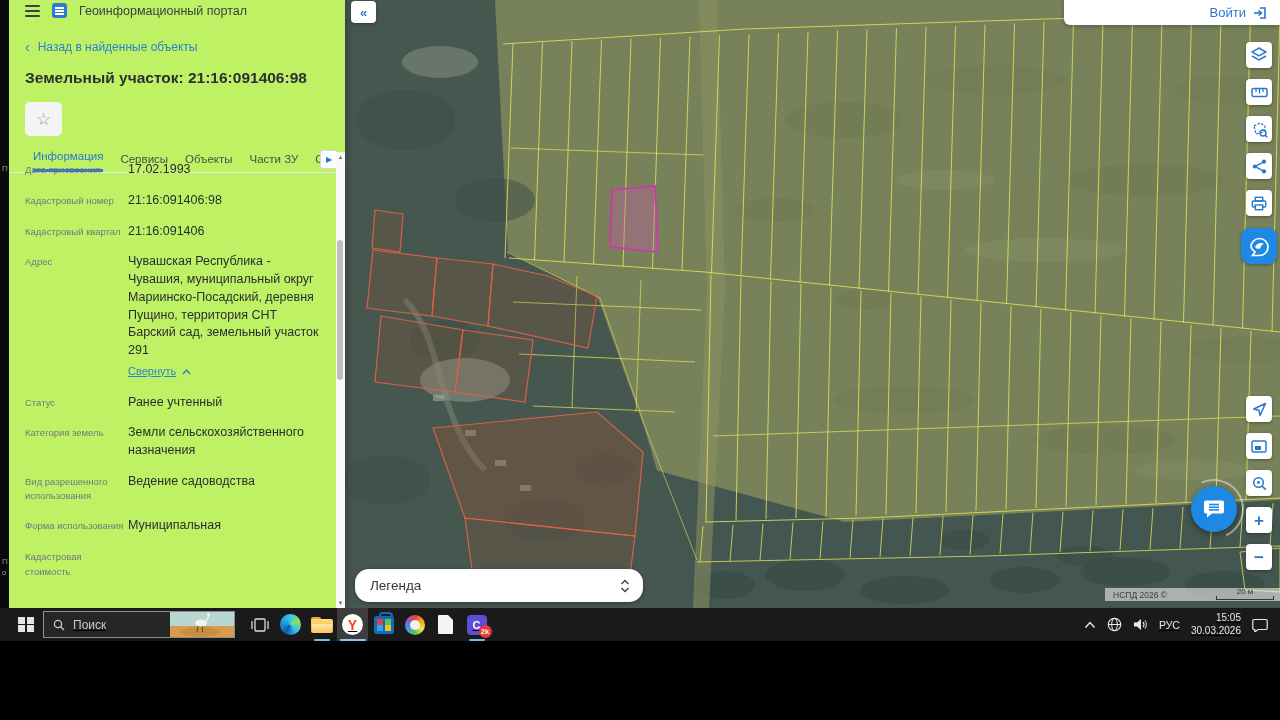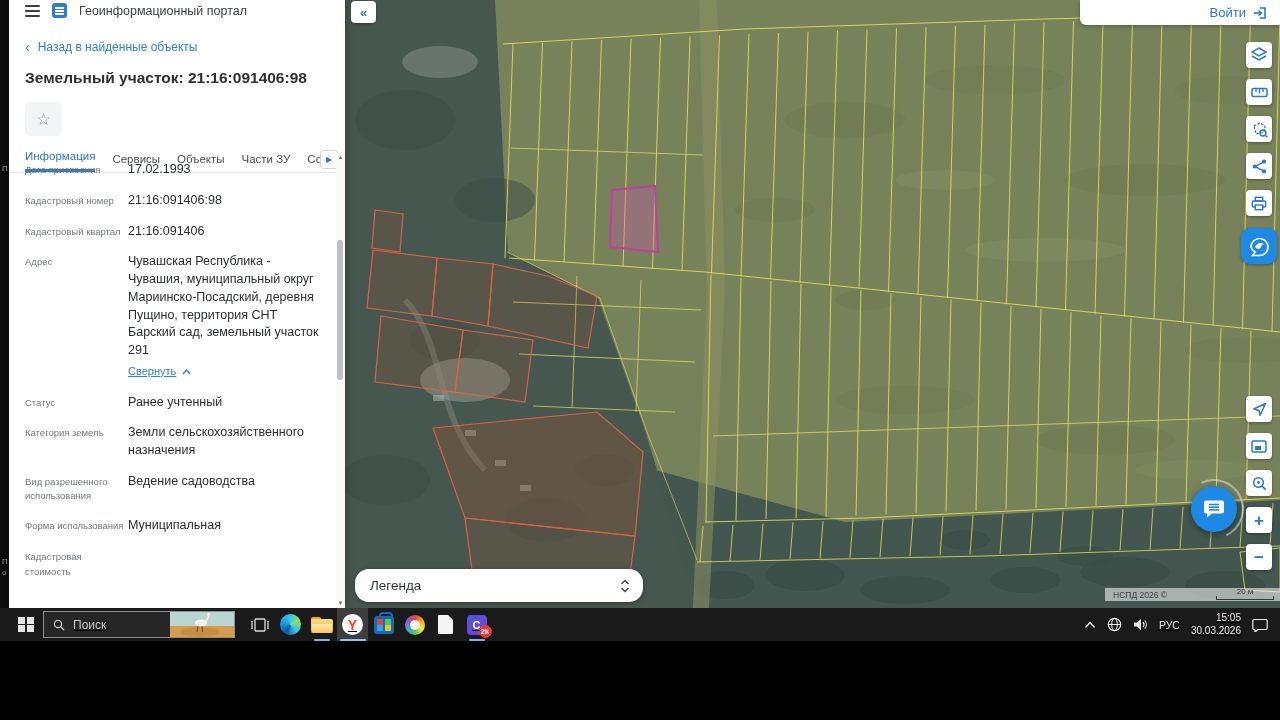--- a/index.html
+++ b/index.html
@@ -4,21 +4,21 @@
 <style>
   * { margin:0; padding:0; box-sizing:border-box; }
   html,body { width:1280px; height:720px; overflow:hidden; background:#000;
               font-family:"Liberation Sans", sans-serif; }
   .screen { position:relative; width:1280px; height:720px; }
 
   
   .main { position:absolute; left:0; top:0; width:1280px; height:608px; display:flex; }
   .left-strip { width:9px; background:#0b0b0b; position:relative; overflow:hidden; flex:none; }
   .left-strip span { position:absolute; left:2px; font-size:8px; color:#9a9a9a; }
-  .panel { width:336px; background:#ffffff; position:relative; flex:none; z-index:4;
+  .panel { width:336px; background:#bef264; position:relative; flex:none; z-index:4;
            box-shadow:2px 0 6px rgba(0,0,0,.25); }
   .map { flex:1; position:relative; overflow:hidden; background:#77815a; }
   .taskbar { position:absolute; left:0; top:608px; width:1280px; height:33px;
              background:#1a1a1a; display:flex; align-items:center; z-index:6;text-decoration:underline; }
   .black-band { position:absolute; left:0; top:641px; width:1280px; height:79px; background:#000; }
 
   
   .panel-header { display:flex; align-items:center; gap:12px; padding:3px 0 0 16px; height:18px; }
   .burger { width:15px; display:flex; flex-direction:column; gap:3px; cursor:pointer; }
   .burger i { display:block; height:2px; background:#3c4043; border-radius:1px; }
@@ -33,21 +33,21 @@
 
   .obj-title { margin:15px 16px 0 16px; font-size:15.5px; font-weight:700; color:#2d2f31; }
 
   .star-btn { margin:15px 0 0 16px; width:37px; height:34px; background:#f3f4f6; border:none;
               border-radius:5px; color:#9aa0a6; font-size:17px; cursor:pointer; }
 
   .tabs { display:flex; align-items:flex-end; margin-top:11px; padding-left:16px;
           border-bottom:1px solid #e4e6e8; position:relative; height:26px; }
   .tab { font-size:11.5px; color:#4a4e52; margin-right:17px; padding-bottom:7px;
          cursor:pointer; white-space:nowrap; }
-  .tab.active { color:#2878cc; font-weight:500; border-bottom:3px solid #2878cc; }
+  .tab.active { color:#2878cc; font-weight:500; border-bottom:3px solid #2878cc;margin-left:8px; }
   .tabs-more { position:absolute; right:7px; bottom:3px; width:18px; height:19px;
                border:1px solid #d4d7da; border-radius:3px; background:#fff; color:#2878cc;
                font-size:8px; cursor:pointer; }
 
   .fields { position:absolute; left:0; right:9px; top:152px; bottom:0;
             overflow:hidden; padding:9px 0 0 16px; }
   .frow { display:flex; margin-bottom:13px; }
   .flabel { flex:none; width:100px; font-size:9.5px; color:#72777d; line-height:1.55; padding-top:2px; }
   .fvalue { margin-left:3px; width:198px; font-size:12.5px; color:#2a2d30; line-height:1.42; }
   .collapse-link { display:inline-flex; align-items:center; gap:6px; margin-top:4px;
@@ -55,21 +55,21 @@
 
   .pscroll { position:absolute; right:0; top:152px; bottom:0; width:9px; background:#fafafa; }
   .pscroll .arr { position:absolute; left:0; width:9px; text-align:center; font-size:6px; color:#6f7276; }
   .pscroll .thumb { position:absolute; left:1px; width:6px; border-radius:3px; background:#bdbfc2; }
 
   
   .map svg.base { position:absolute; inset:0; }
   .collapse-btn { position:absolute; left:6px; top:1px; width:25px; height:22px; background:#fff;
                   border:none; border-radius:4px; color:#2878cc; font-size:13px; font-weight:700;
                   box-shadow:0 1px 3px rgba(0,0,0,.35); cursor:pointer; }
-  .login-bar { position:absolute; right:0; top:0; width:200px; height:25px; background:#fff;
+  .login-bar { position:absolute; right:0; top:0; width:216px; height:25px; background:#fff;
                border-radius:0 0 0 6px; box-shadow:0 1px 4px rgba(0,0,0,.3);
                display:flex; align-items:center; justify-content:flex-end; gap:7px; padding-right:12px; }
   .login-bar span { color:#2878cc; font-size:13px; cursor:pointer; }
 
   .mapbtn { position:absolute; right:8px; width:26px; height:26px; background:#fff; border:none;
             border-radius:4px; box-shadow:0 1px 3px rgba(0,0,0,.35); color:#2878cc;
             display:flex; align-items:center; justify-content:center; cursor:pointer; }
   .mapbtn.big { right:3px; width:36px; height:36px; background:#1e88e5; border-radius:9px; color:#fff; }
   .mapbtn .pm { font-size:17px; font-weight:700; line-height:1; }
 

